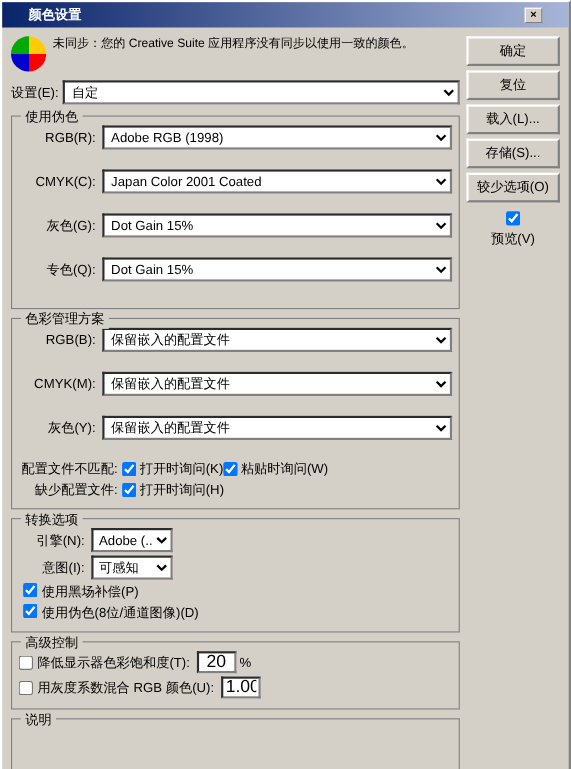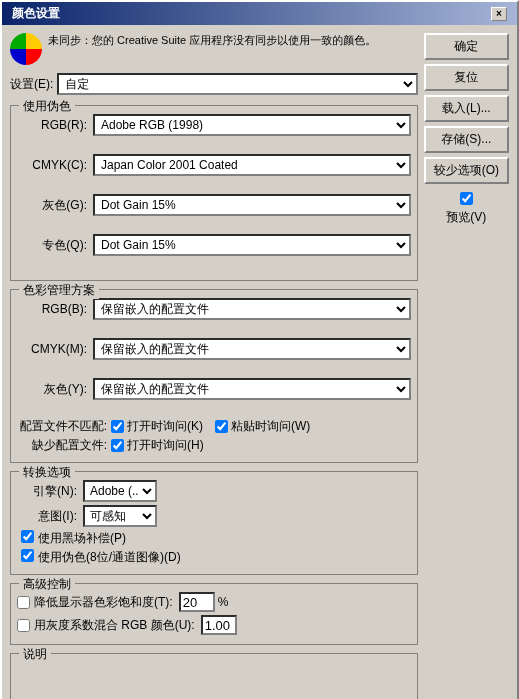--- a/index.html
+++ b/index.html
@@ -16,21 +16,21 @@
       width: 519px;
       background: #d4d0c8;
       border: 2px solid;
       border-color: #ffffff #808080 #808080 #ffffff;
       box-shadow: 1px 1px 0 #000;
       position: relative;
     }
     .title-bar {
       background: linear-gradient(to right, #0a246a, #a6b5d7);
       color: white;
-      padding: 3px 10px;
+      padding: 3px 24px;
       display: flex;
       justify-content: space-between;
       align-items: center;
       font-weight: bold;
       font-size: 12px;
     }
     .title-bar-buttons {
       display: flex;
       gap: 2px;
     }
@@ -156,21 +156,21 @@
     }
     .label-text {
       width: 90px;
       text-align: right;
       margin-right: 4px;
       font-size: 12px;
     }
     .checkbox-group {
       display: flex;
       align-items: flex-end;
-      gap: 12px;
+      gap: 0;
     }
     .cb-item {
       display: flex;
       align-items: center;
       gap: 3px;
     }
     input[type="checkbox"] {
       width: 13px;
       height: 13px;
     }
@@ -199,24 +199,25 @@
       align-items: center;
       margin-bottom: 3px;
     }
     .adv-label {
       font-size: 12px;
     }
     .adv-input {
       width: 36px;
       background: #fff;
       border: 2px inset #808080;
-      font-size: 13px;
+      font-size: 16px;
       font-family: "SimSun", "MS Sans Serif", sans-serif;
       padding: 1px 2px;
       height: 20px;
+      text-align: center;
     }
     .adv-unit {
       margin-left: 3px;
       font-size: 12px;
     }
     .description-box {
       border: 1px solid #808080;
       background: #d4d0c8;
       padding: 4px 6px;
       min-height: 50px;

